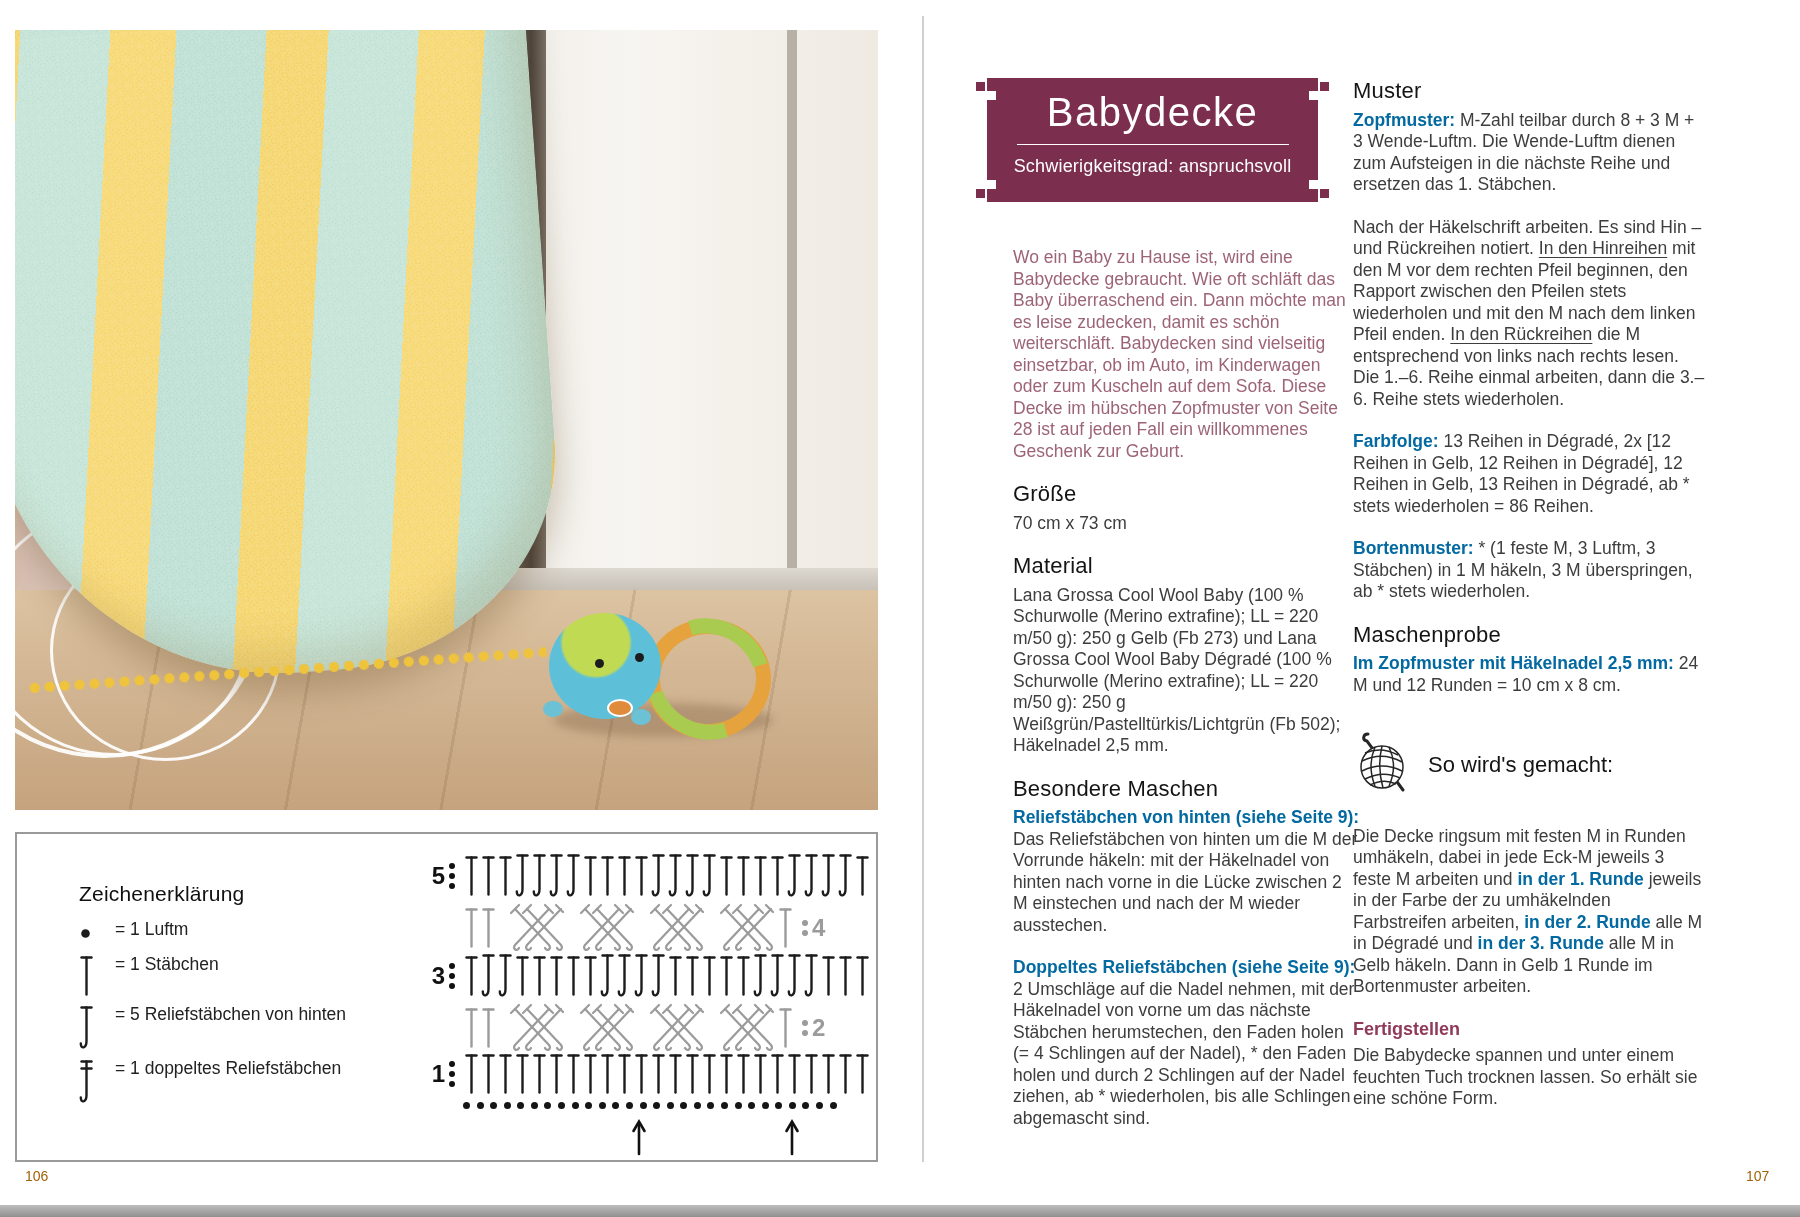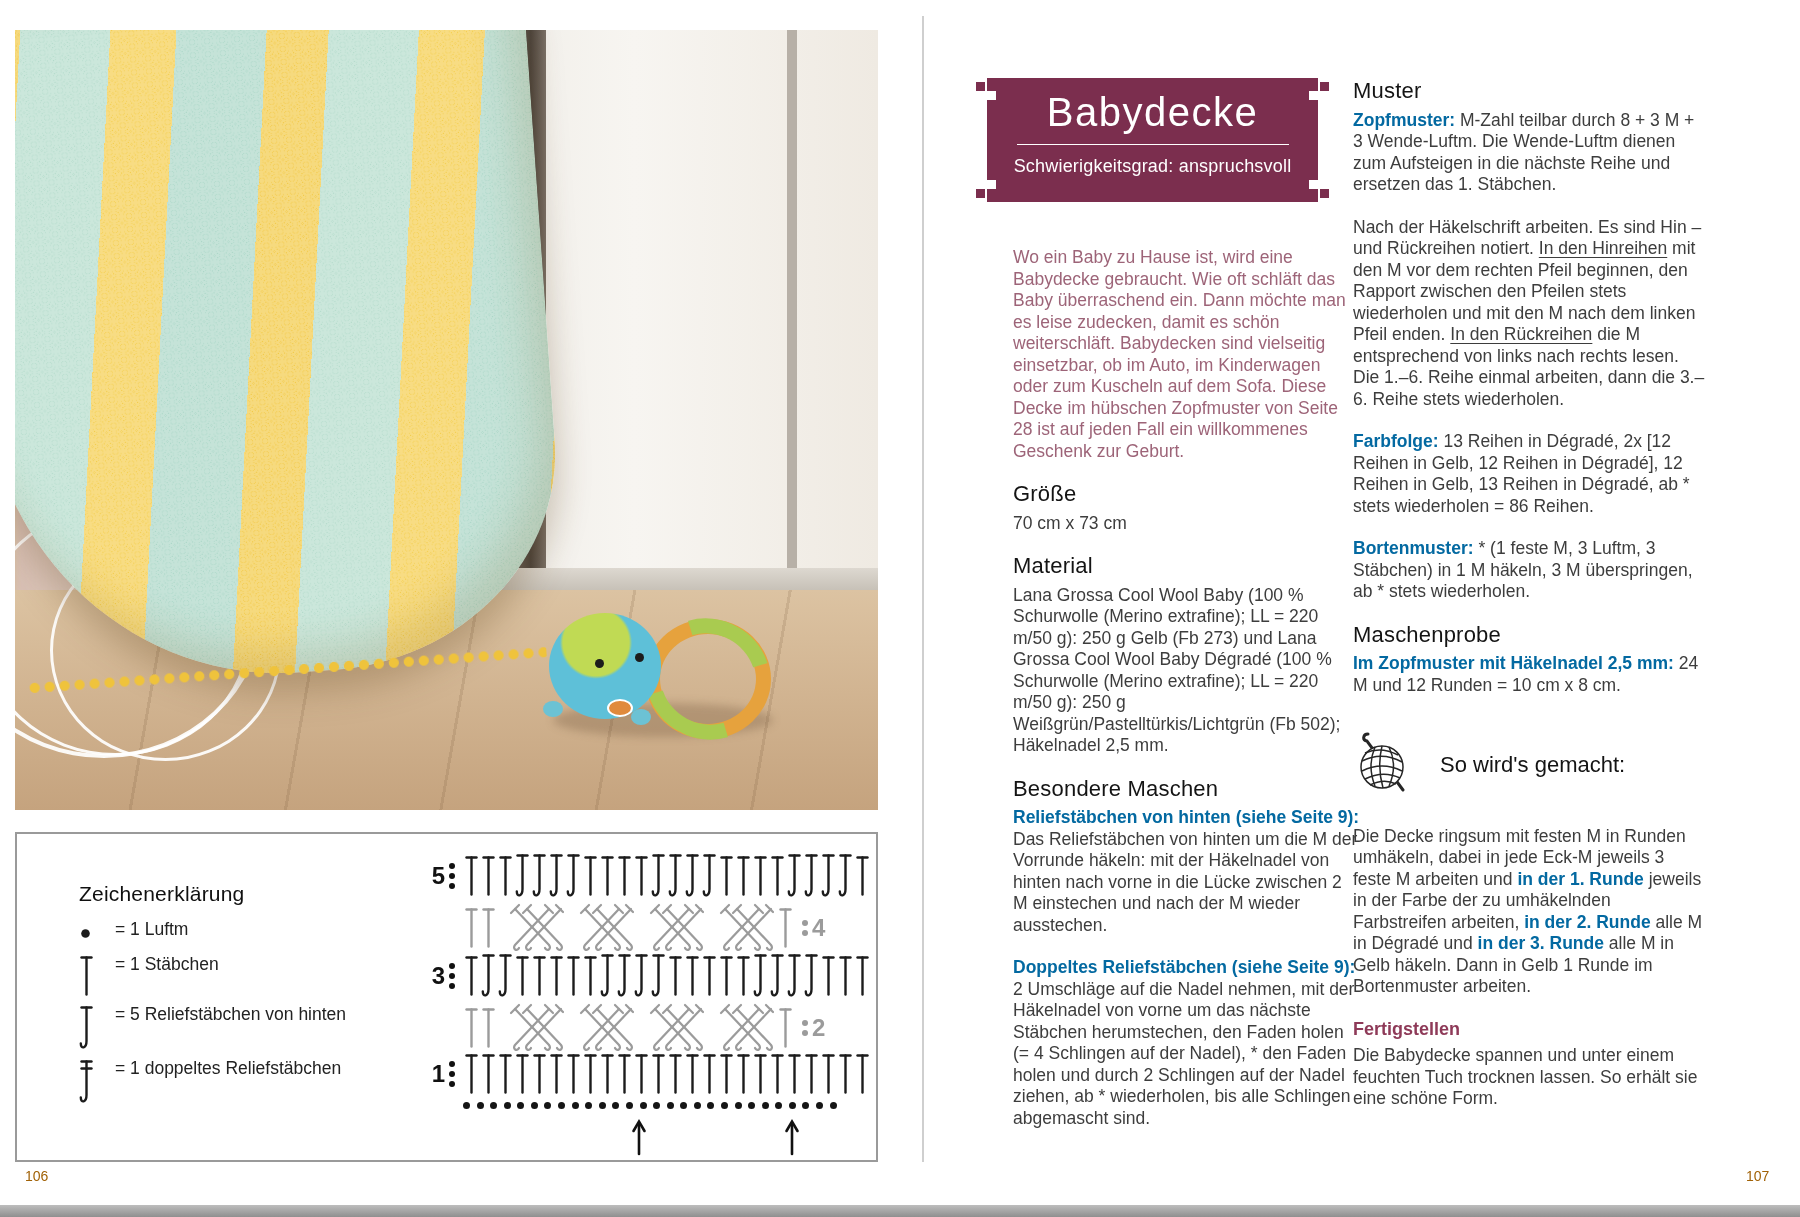--- a/index.html
+++ b/index.html
@@ -99,21 +99,21 @@
   .col{font-size:17.5px;line-height:21.5px;color:#3d3d3d;}
   .col1{position:absolute;left:973px;top:247px;width:347px;margin-left:40px;}
   .col2{position:absolute;left:1353px;top:80px;width:352px;}
   .intro{color:#9d6478;margin-bottom:27px;}
   .sec{font-size:22px;font-weight:400;color:#141414;margin:21px 0 8px;letter-spacing:.2px;}
   .sec.first{margin-top:0;}
   .p{margin:0;}
   .p + .p{margin-top:21px;}
   .b{font-weight:700;color:#0369a1;}
   .u{text-decoration:underline;text-underline-offset:3px;text-align:right;}
-  .howto{display:flex;align-items:center;gap:27px;margin:34px 0 26px;}
+  .howto{display:flex;align-items:center;gap:15px;margin:34px 0 26px;}
   .howto-title{font-size:22px;color:#141414;}
   .fertig-h{color:#8e3a58;font-weight:700;font-size:18px;margin:21px 0 5px;}
   .folio{position:absolute;top:1168px;font-size:14px;color:#a16207;}
   .folio-l{left:25px;} .folio-r{left:1746px;}
   .bottomstrip{position:absolute;left:0;top:1205px;width:1800px;height:12px;
     background:linear-gradient(180deg,#bdbdbd,#8f8f8f);}
 </style>
 </head>
 <body>
 

